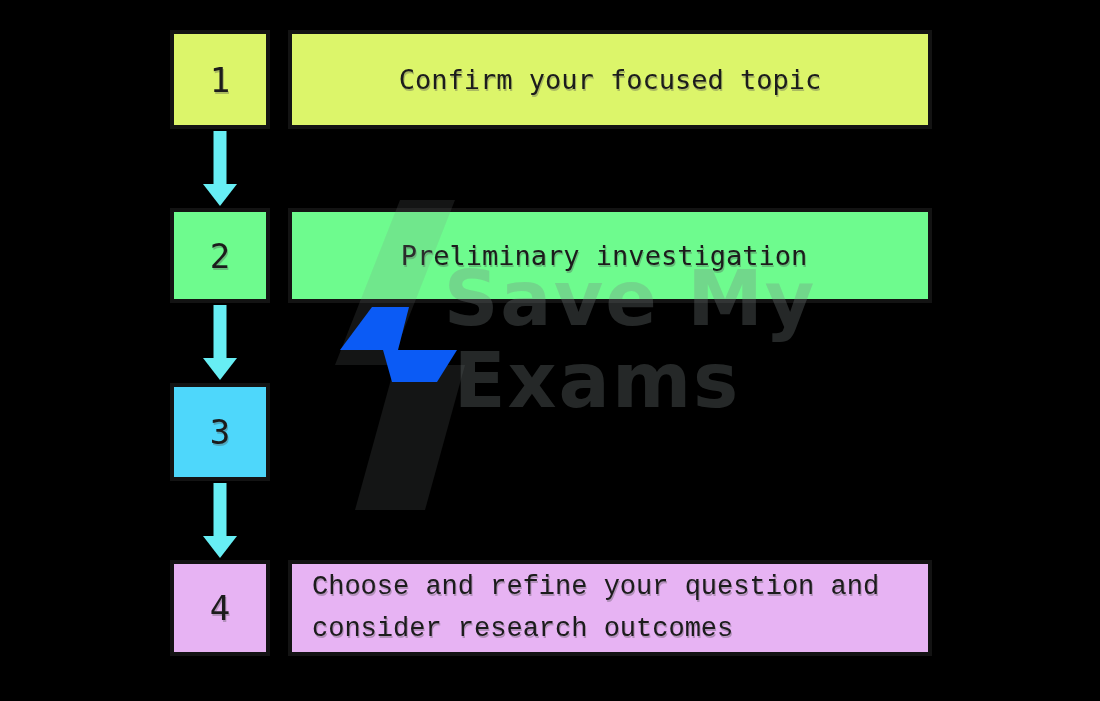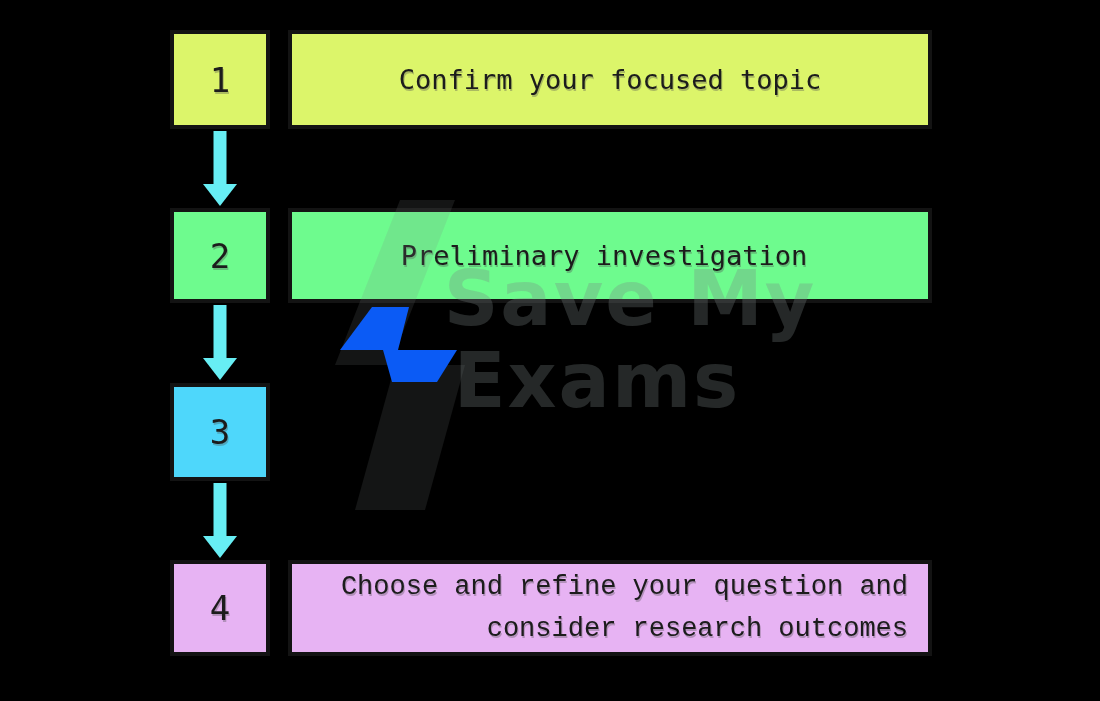--- a/index.html
+++ b/index.html
@@ -27,21 +27,21 @@
   }
   .title-box {
     position: absolute;
     left: 288px;
     width: 644px;
     box-sizing: border-box;
     border: 4px solid #131313;
     display: flex;
     align-items: center;
     justify-content: center;
-    text-align: right;
+    text-align: left;
     padding: 0 20px;
     z-index: 1;
   }
   .num-text {
     font-size: 34px;
     color: #1c1c1c;
     text-shadow: 1px 2px 0 rgba(80,80,80,0.35);
   }
   .title-text {
     font-size: 27px;

